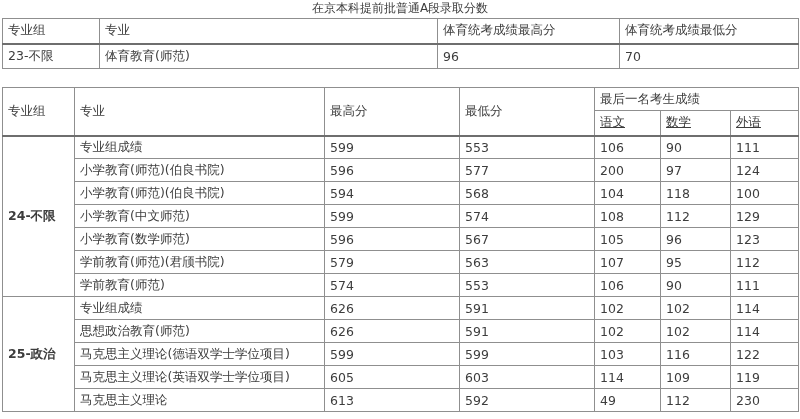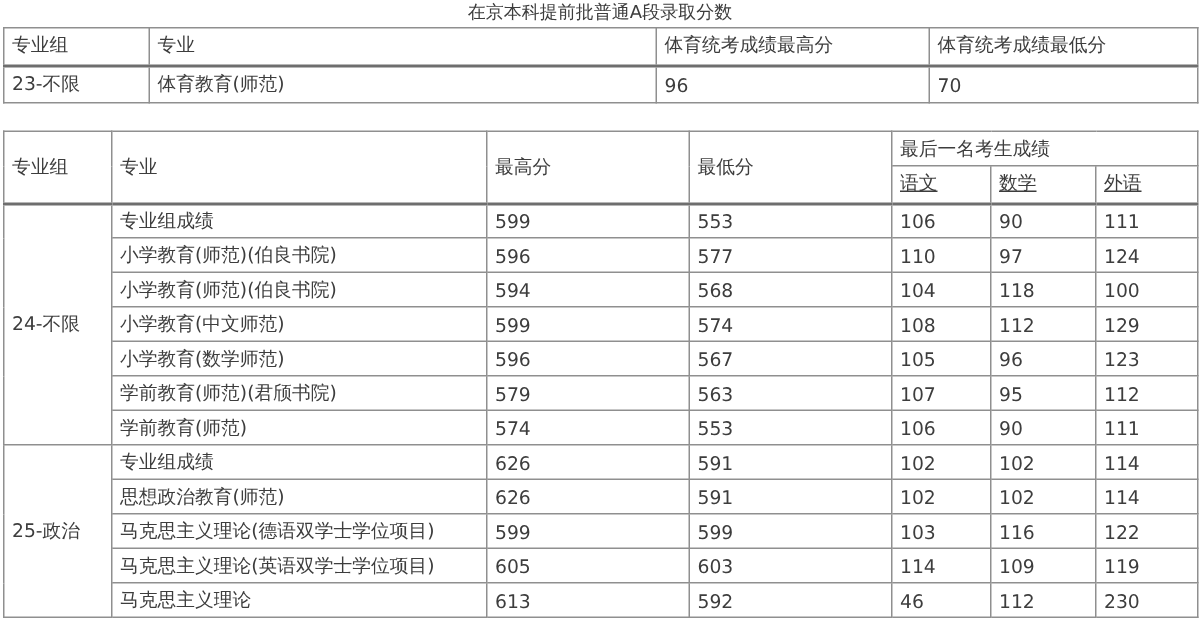--- a/index.html
+++ b/index.html
@@ -34,21 +34,21 @@
     overflow: hidden;
     color: #3d3d3d;
   }
   .t1 td, .t1 th { height: 25px; }
   .t1 thead th { border-bottom: 2px solid #6e6e6e; }
   .t2 { margin-top: 18px; }
   .t2 .hr1 th { height: 23px; }
   .t2 .hr2 th { height: 25px; text-decoration: underline; }
   .t2 thead .hr2 th, .t2 thead th[rowspan] { border-bottom: 2px solid #6e6e6e; }
   .t2 tbody td { height: 23px; }
-  .group-cell { vertical-align: middle; }
+  .group-cell { vertical-align: middle; font-weight: bold; }
 </style>
 </head>
 <body>
 
 <div class="page">
 
   <div class="title">在京本科提前批普通A段录取分数</div>
 
   <table class="t1">
     <colgroup>
@@ -106,21 +106,21 @@
         <td>599</td>
         <td>553</td>
         <td>106</td>
         <td>90</td>
         <td>111</td>
       </tr>
       <tr>
         <td>小学教育(师范)(伯良书院)</td>
         <td>596</td>
         <td>577</td>
-        <td>110</td>
+        <td>200</td>
         <td>97</td>
         <td>124</td>
       </tr>
       <tr>
         <td>小学教育(师范)(伯良书院)</td>
         <td>594</td>
         <td>568</td>
         <td>104</td>
         <td>118</td>
         <td>100</td>
@@ -187,20 +187,20 @@
         <td>605</td>
         <td>603</td>
         <td>114</td>
         <td>109</td>
         <td>119</td>
       </tr>
       <tr>
         <td>马克思主义理论</td>
         <td>613</td>
         <td>592</td>
-        <td>46</td>
+        <td>49</td>
         <td>112</td>
         <td>230</td>
       </tr>
     </tbody>
   </table>
 
 </div>
 
 </body></html>

